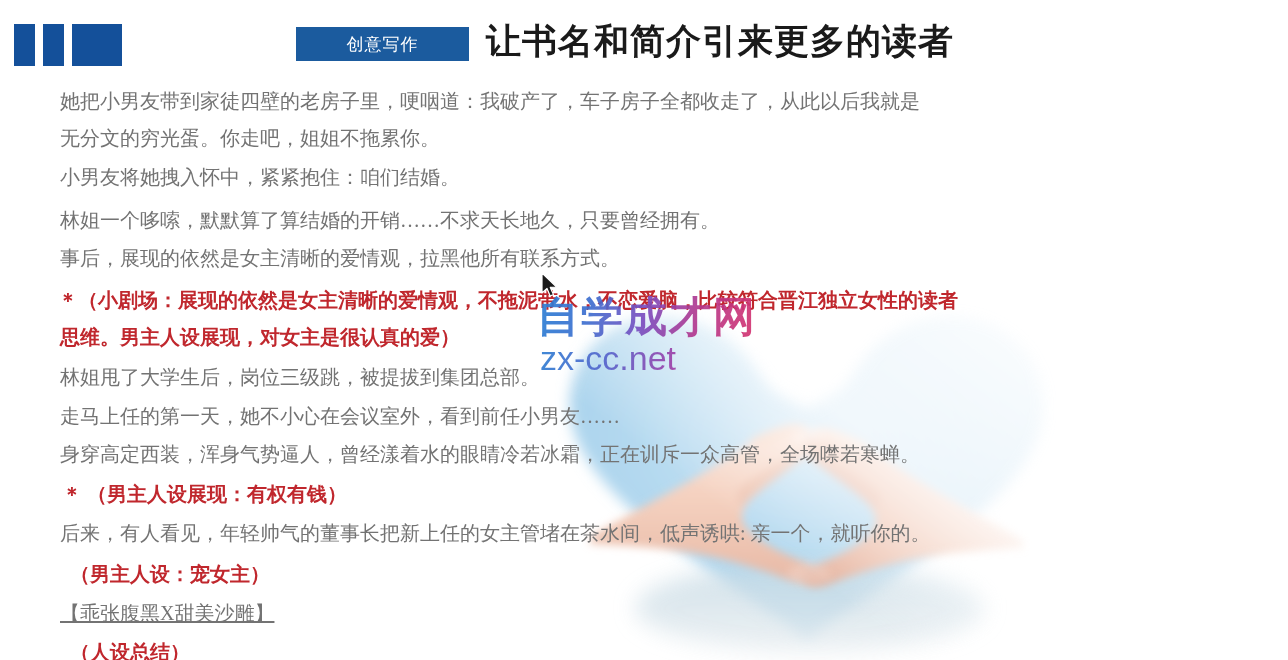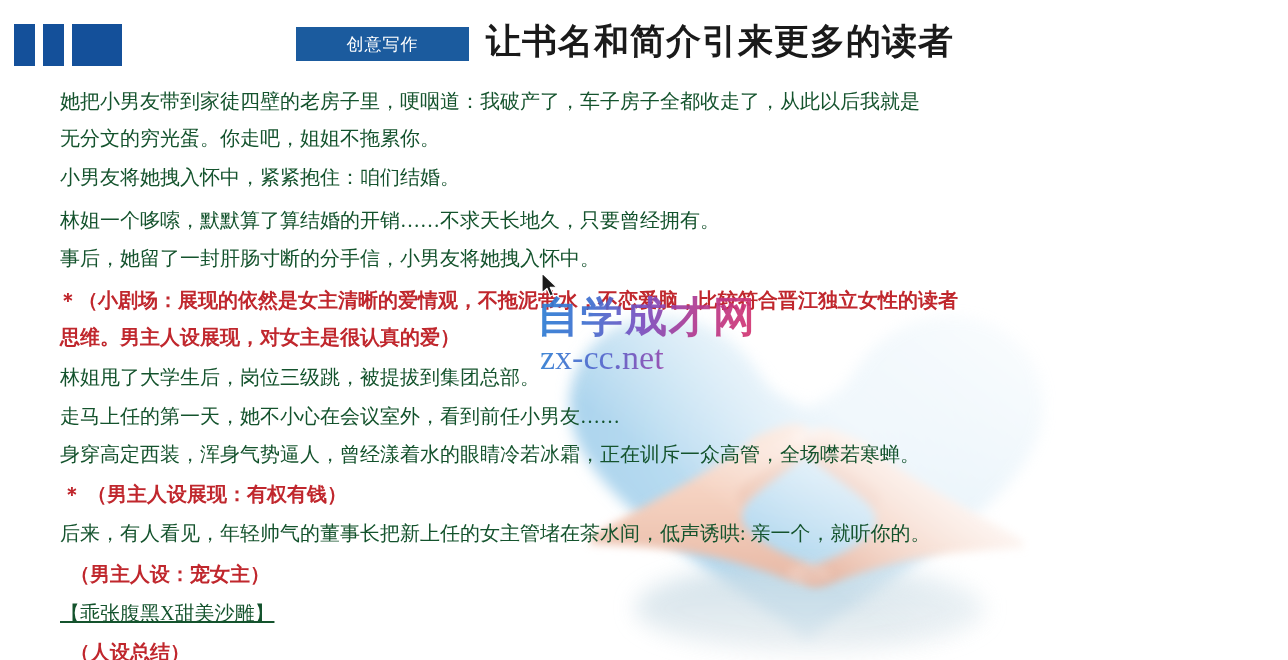--- a/index.html
+++ b/index.html
@@ -87,21 +87,21 @@
     width: 1288px;
     height: 660px;
     z-index: 2;
   }
   .line {
     position: absolute;
     white-space: nowrap;
     font-family: "Liberation Serif", "DejaVu Serif", serif;
     font-size: 20px;
     line-height: 1.2;
-    color: #14532d;
+    color: #737373;
   }
   .line.red {
     color: #c0272d;
     font-weight: bold;
   }
 
   
   .watermark {
     position: absolute;
     left: 537px;
@@ -115,21 +115,21 @@
     font-size: 42px;
     font-weight: bold;
     letter-spacing: 2px;
     background: linear-gradient(100deg,#2a7fd4 0%, #3f6fd0 24%, #7b4fc0 48%, #b3398f 72%, #d6356f 100%);
     -webkit-background-clip: text;
     background-clip: text;
     color: transparent;
     line-height: 1.02;
   }
   .wm-sub {
-    font-family: Liberation Serif, serif;
+    font-family: Liberation Sans, sans-serif;
     font-size: 34px;
     letter-spacing: 0px;
     margin-top: 2px;
     margin-left: 3px;
     background: linear-gradient(100deg,#2f7fd2 0%, #5566cd 30%, #9a43ab 60%, #d23a6c 100%);
     -webkit-background-clip: text;
     background-clip: text;
     color: transparent;
     line-height: 1.0;
   }
@@ -226,21 +226,21 @@
     <div class="tag-pill">创意写作</div>
 
     <div class="slide-title">让书名和简介引来更多的读者</div>
   </div>
 
   <div class="body-text" id="body-text">
       <div class="line" style="left: 60px; top: 89px;">她把小男友带到家徒四壁的老房子里，哽咽道：我破产了，车子房子全都收走了，从此以后我就是</div>
       <div class="line" style="left: 60px; top: 126px;">无分文的穷光蛋。你走吧，姐姐不拖累你。</div>
       <div class="line" style="left: 60px; top: 165px;">小男友将她拽入怀中，紧紧抱住：咱们结婚。</div>
       <div class="line" style="left: 60px; top: 208px;">林姐一个哆嗦，默默算了算结婚的开销……不求天长地久，只要曾经拥有。</div>
-      <div class="line" style="left: 60px; top: 246px;">事后，她留了一封肝肠寸断的分手信，小男友将她拽入怀中。</div>
+      <div class="line" style="left: 60px; top: 246px;">事后，展现的依然是女主清晰的爱情观，拉黑他所有联系方式。</div>
       <div class="line red" style="left: 58px; top: 288px;">＊（小剧场：展现的依然是女主清晰的爱情观，不拖泥带水，不恋爱脑，比较符合晋江独立女性的读者</div>
       <div class="line red" style="left: 60px; top: 325px;">思维。男主人设展现，对女主是很认真的爱）</div>
       <div class="line" style="left: 60px; top: 365px;">林姐甩了大学生后，岗位三级跳，被提拔到集团总部。</div>
       <div class="line" style="left: 60px; top: 404px;">走马上任的第一天，她不小心在会议室外，看到前任小男友……</div>
       <div class="line" style="left: 60px; top: 442px;">身穿高定西装，浑身气势逼人，曾经漾着水的眼睛冷若冰霜，正在训斥一众高管，全场噤若寒蝉。</div>
       <div class="line red" style="left: 62px; top: 482px;">＊ （男主人设展现：有权有钱）</div>
       <div class="line" style="left: 60px; top: 521px;">后来，有人看见，年轻帅气的董事长把新上任的女主管堵在茶水间，低声诱哄: 亲一个，就听你的。</div>
       <div class="line red" style="left: 70px; top: 562px;">（男主人设：宠女主）</div>
       <div class="line" style="left: 60px; top: 601px; text-decoration: underline;">【乖张腹黑X甜美沙雕】</div>
       <div class="line red" style="left: 70px; top: 640px;">（人设总结）</div>

